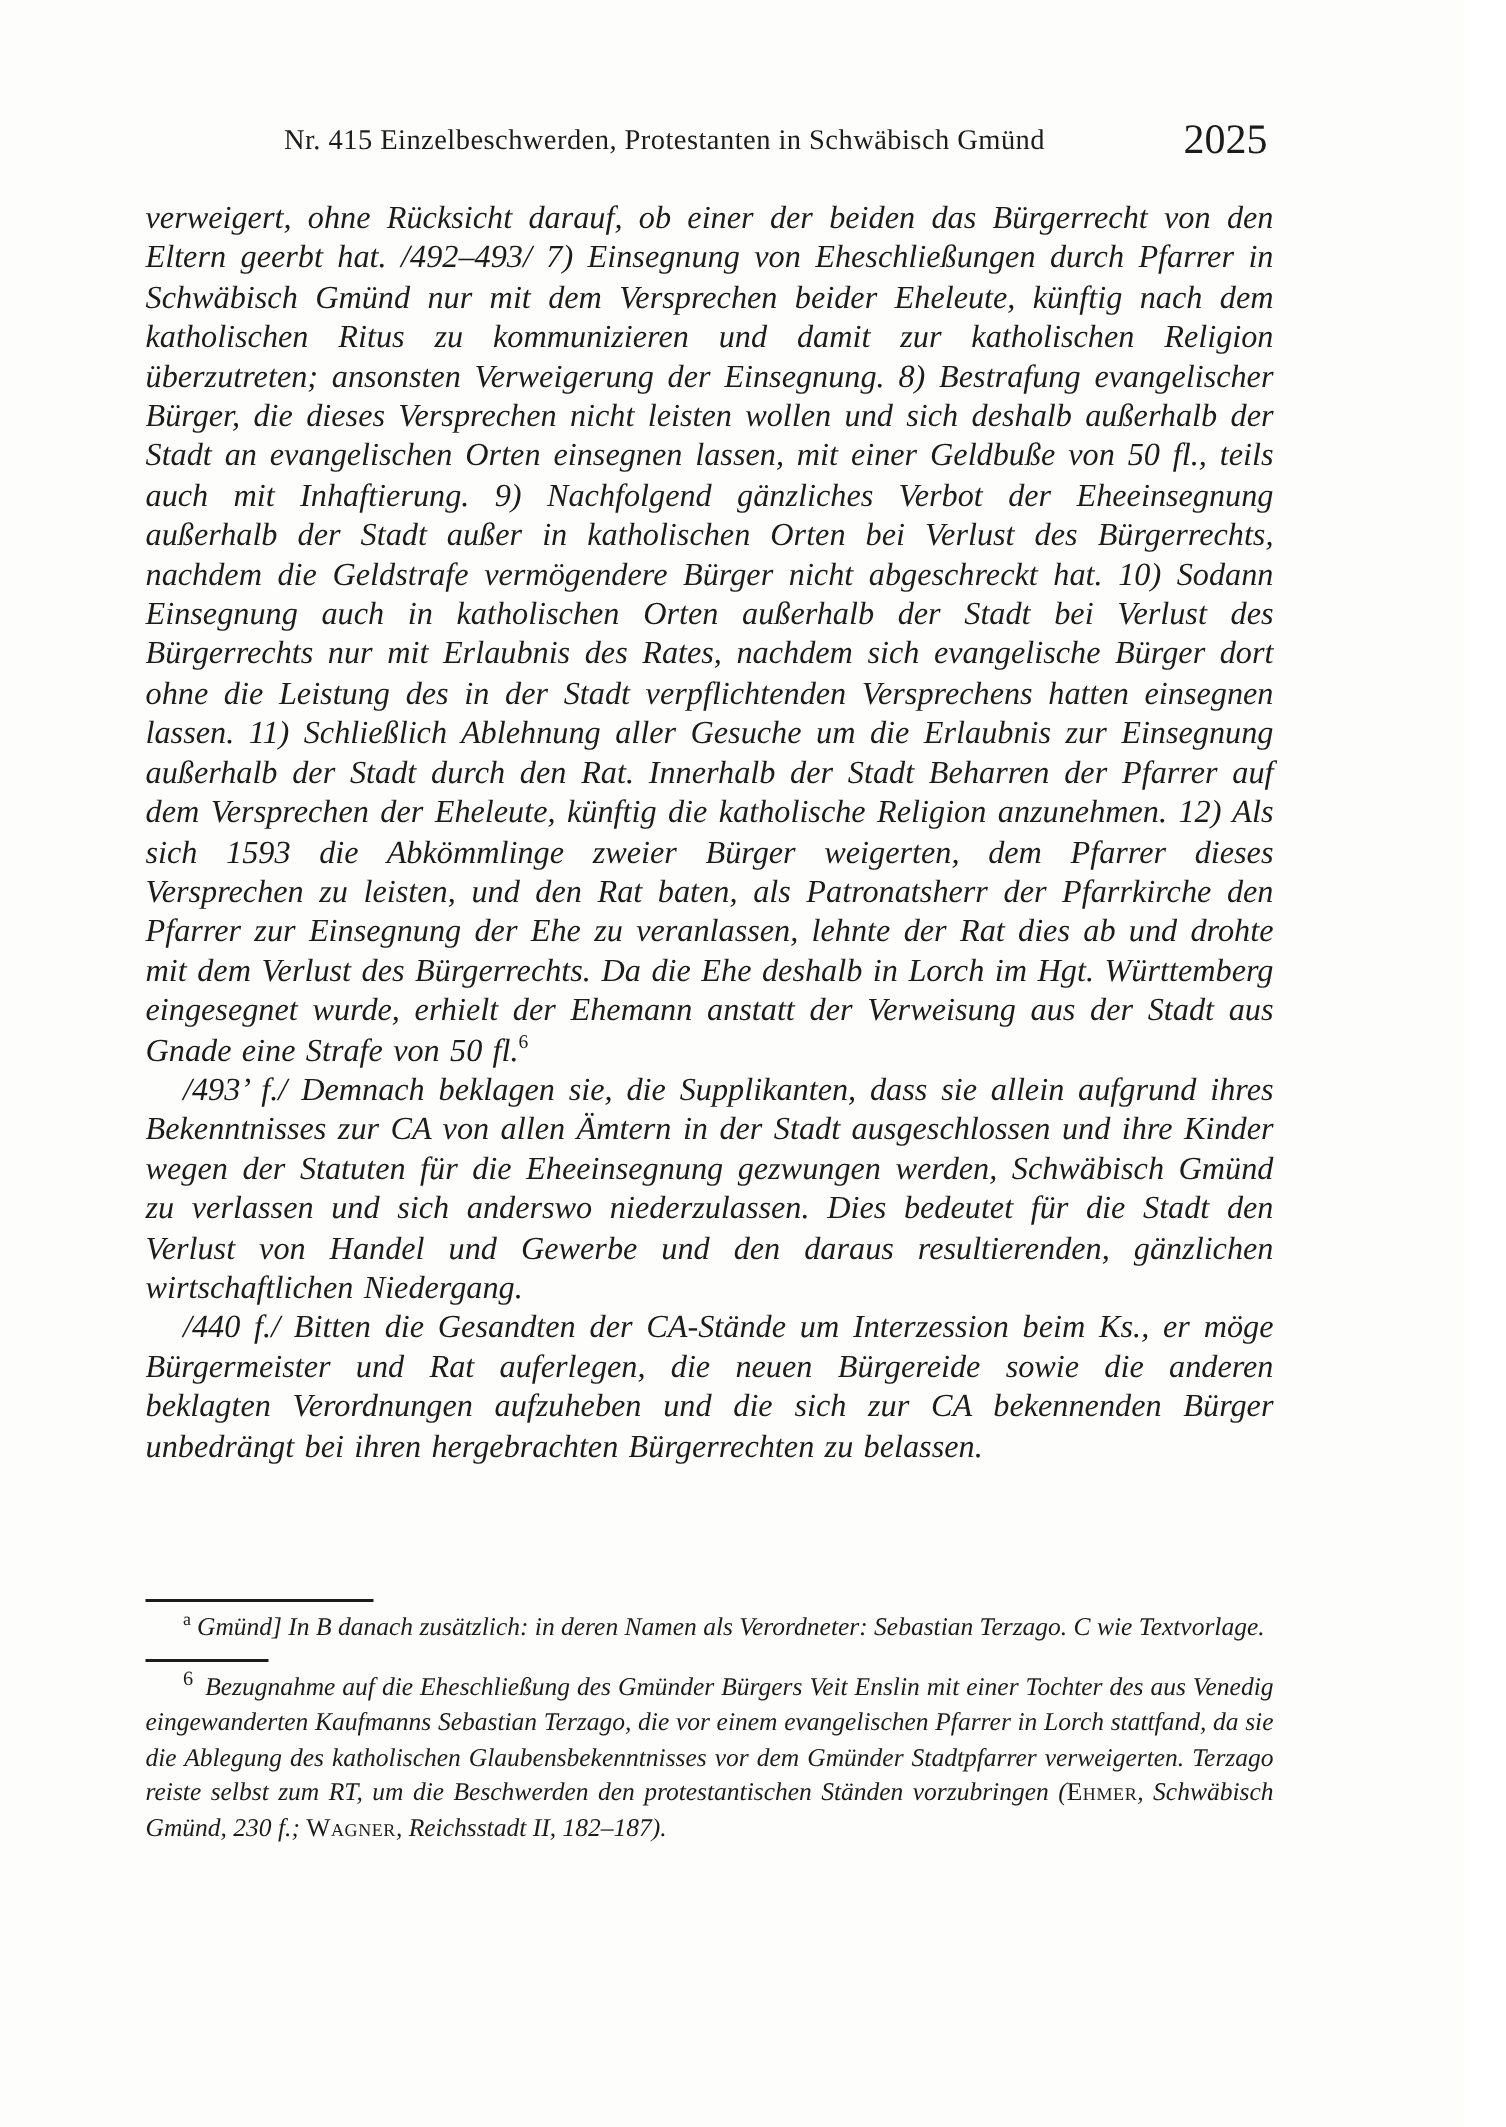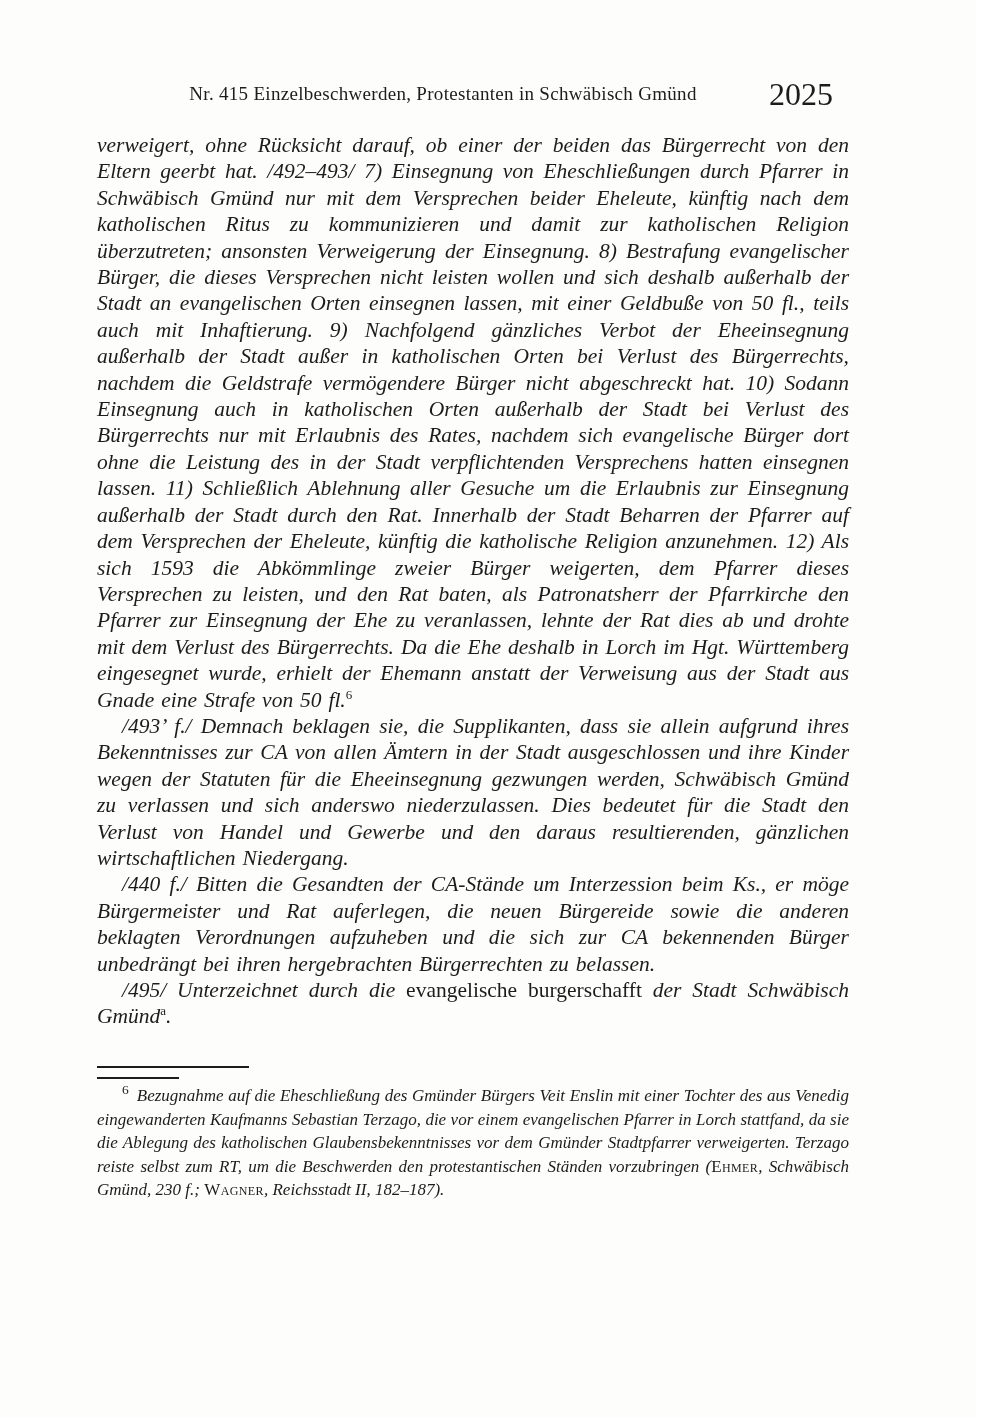--- a/index.html
+++ b/index.html
@@ -28,23 +28,23 @@
     display: block;
     text-align: center;
     font-size: 19px;
     line-height: 28px;
     letter-spacing: 0.3px;
     font-style: normal;
     padding-right: 60px; 
   }
   .page-number {
     position: absolute;
-    right: 16px;
+    right: 4px;
     bottom: 0;
-    font-size: 32px;
+    font-size: 28px;
     line-height: 28px;
     font-style: normal;
   }
   
   .body-text {
     position: absolute;
     top: 132px;
     left: 97px;
     width: 752px;
     font-style: italic;
@@ -118,23 +118,23 @@
     <span class="page-number">2025</span>
   </div>
 
   <div class="body-text">
     <p><span>verweigert, ohne Rücksicht darauf, ob einer der beiden das Bürgerrecht von den Eltern geerbt hat. /492–493/ 7) Einsegnung von Eheschließungen durch Pfarrer in Schwäbisch Gmünd nur mit dem Versprechen beider Eheleute, künftig nach dem katholischen Ritus zu kommunizieren und damit zur katholischen Religion überzutreten; ansonsten Verweigerung der Einsegnung. 8) Bestrafung evangelischer Bürger, die dieses Versprechen nicht leisten wollen und sich deshalb außerhalb der Stadt an evangelischen Orten einsegnen lassen, mit einer Geldbuße von 50 fl., teils auch mit Inhaftierung. 9) Nachfolgend gänzliches Verbot der Eheeinsegnung außerhalb der Stadt außer in katholischen Orten bei Verlust des Bürgerrechts, nachdem die Geldstrafe vermögendere Bürger nicht abgeschreckt hat. 10) Sodann Einsegnung auch in katholischen Orten außerhalb der Stadt bei Verlust des Bürgerrechts nur mit Erlaubnis des Rates, nachdem sich evangelische Bürger dort ohne die Leistung des in der Stadt verpflichtenden Versprechens hatten einsegnen lassen. 11) Schließlich Ablehnung aller Gesuche um die Erlaubnis zur Einsegnung außerhalb der Stadt durch den Rat. Innerhalb der Stadt Beharren der Pfarrer auf dem Versprechen der Eheleute, künftig die katholische Religion anzunehmen. 12) Als sich 1593 die Abkömmlinge zweier Bürger weigerten, dem Pfarrer dieses Versprechen zu leisten, und den Rat baten, als Patronatsherr der Pfarrkirche den Pfarrer zur Einsegnung der Ehe zu veranlassen, lehnte der Rat dies ab und drohte mit dem Verlust des Bürgerrechts. Da die Ehe deshalb in Lorch im Hgt. Württemberg eingesegnet wurde, erhielt der Ehemann anstatt der Verweisung aus der Stadt aus Gnade eine Strafe von 50 fl.</span><sup class="fn-ref">6</sup></p>
 
     <p class="indent">/493’ f./ Demnach beklagen sie, die Supplikanten, dass sie allein aufgrund ihres Bekenntnisses zur CA von allen Ämtern in der Stadt ausgeschlossen und ihre Kinder wegen der Statuten für die Eheeinsegnung gezwungen werden, Schwäbisch Gmünd zu verlassen und sich anderswo niederzulassen. Dies bedeutet für die Stadt den Verlust von Handel und Gewerbe und den daraus resultierenden, gänzlichen wirtschaftlichen Niedergang.</p>
 
     <p class="indent">/440 f./ Bitten die Gesandten der CA-Stände um Interzession beim Ks., er möge Bürgermeister und Rat auferlegen, die neuen Bürgereide sowie die anderen beklagten Verordnungen aufzuheben und die sich zur CA bekennenden Bürger unbedrängt bei ihren hergebrachten Bürgerrechten zu belassen.</p>
 
-    <p class="indent"><span>/495/ Unterzeichnet durch die </span><span class="roman">evangelische burgerschafft</span><span> der Stadt Schwäbisch Gmünd</span><sup class="fn-ref">a</sup><span>.</span></p>
   </div>
 
   <div class="footnotes">
     <hr class="rule rule-variant">
+    <p><sup class="fn-marker">a</sup><span>Gmünd] In B danach zusätzlich: in deren Namen als Verordneter: Sebastian Terzago. C wie Textvorlage.</span></p>
 
     <hr class="rule rule-commentary">
     <p><sup class="fn-marker fn-marker-6">6</sup><span>Bezugnahme auf die Eheschließung des Gmünder Bürgers Veit Enslin mit einer Tochter des aus Venedig eingewanderten Kaufmanns Sebastian Terzago, die vor einem evangelischen Pfarrer in Lorch stattfand, da sie die Ablegung des katholischen Glaubensbekenntnisses vor dem Gmünder Stadtpfarrer verweigerten. Terzago reiste selbst zum RT, um die Beschwerden den protestantischen Ständen vorzubringen (</span><span class="smallcaps">Ehmer</span><span>, Schwäbisch Gmünd, 230 f.; </span><span class="smallcaps">Wagner</span><span>, Reichsstadt II, 182–187).</span></p>
   </div>
 
 </div>
 
 </body></html>

